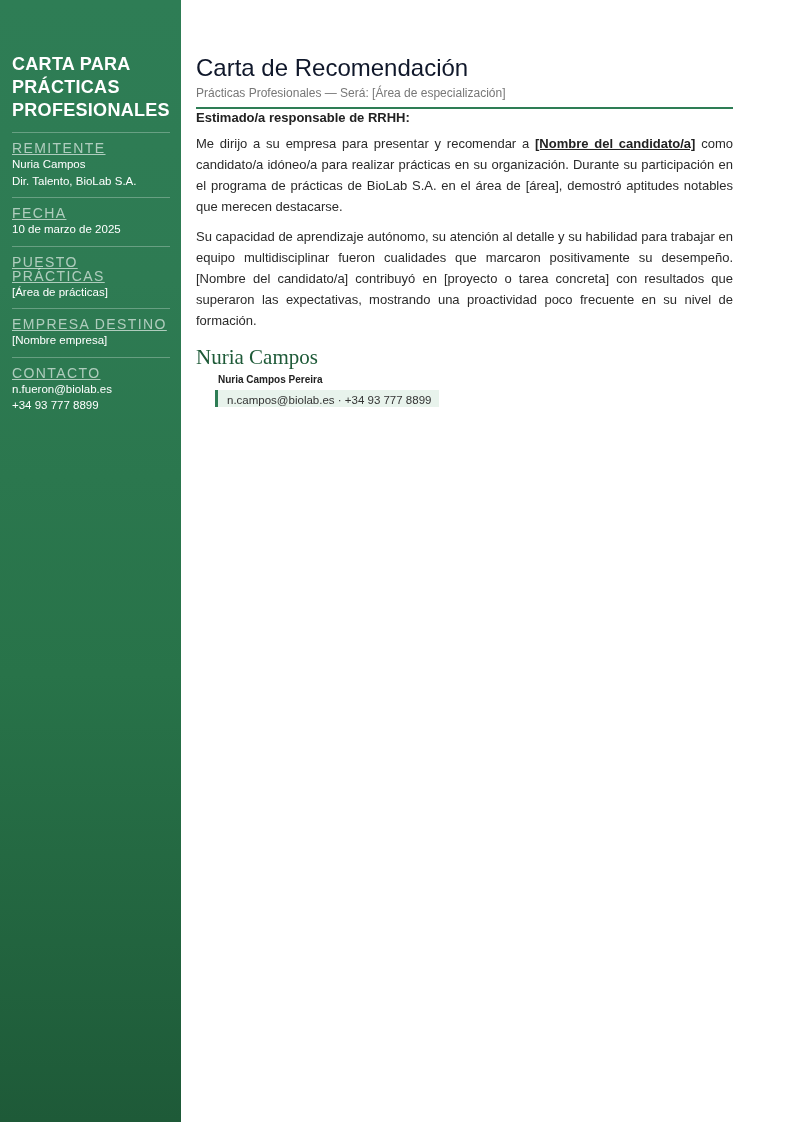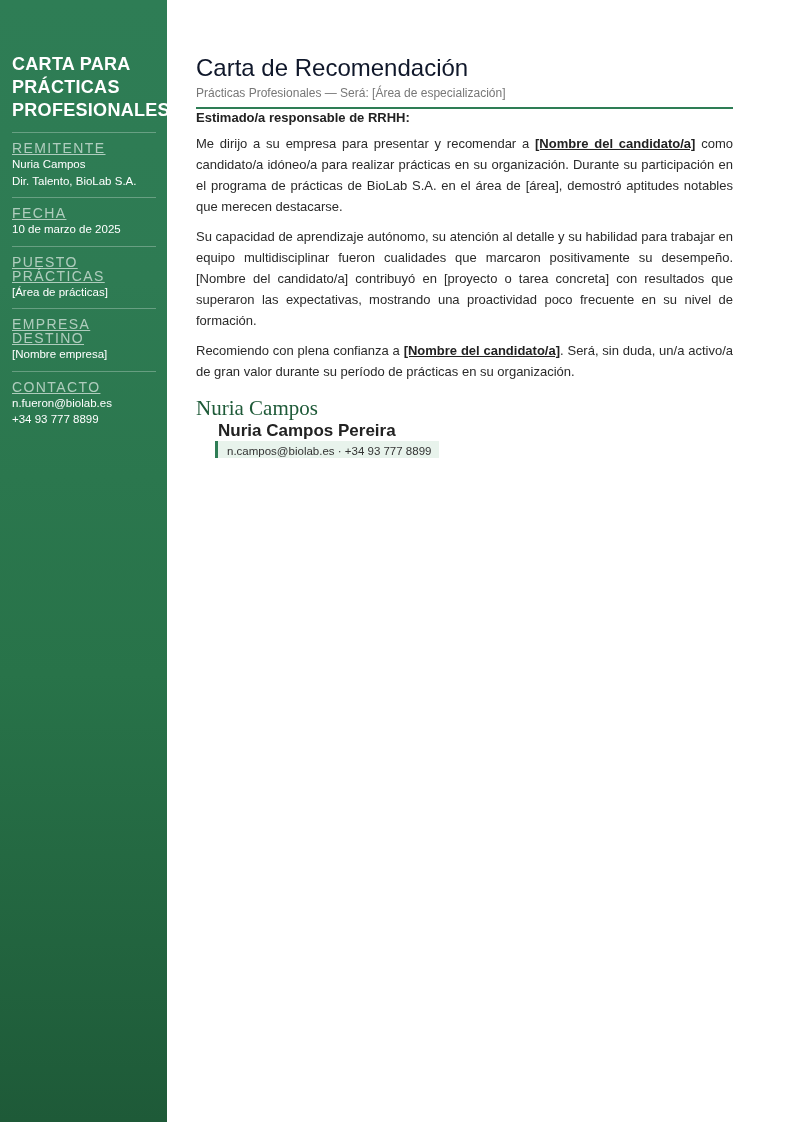--- a/index.html
+++ b/index.html
@@ -3,21 +3,21 @@
 <meta charset="utf-8">
 <style>
   html, body { margin: 0; padding: 0; }
   body {
     width: 793px; height: 1122px; position: relative; overflow: hidden;
     background: #ffffff;
     font-family: "Liberation Sans", sans-serif;
     color: #2a2a2a;
   }
   .sidebar {
-    position: absolute; left: 0; top: 0; width: 167px; height: 1122px;
+    position: absolute; left: 0; top: 0; width: 181px; height: 1122px;
     background: linear-gradient(180deg, #2e7d55 0%, #2e7b53 25%, #287349 60%, #1e5a38 100%);
     color: #ffffff;
     box-sizing: border-box;
     padding: 53px 11px 0 12px;
   }
   .sb-title {
     font-weight: bold; font-size: 18px; line-height: 23px;
     letter-spacing: 0.3px; margin: 0 0 10px 0; text-transform: uppercase;
   }
   .sb-divider { border-top: 1px solid rgba(255,255,255,0.28); margin: 0; }
@@ -40,21 +40,21 @@
   p.body {
     font-size: 13px; line-height: 21px; text-align: justify; margin: 6px 0 0 0; color: #2a2a2a;
   }
   p.body + p.body { margin-top: 9px; }
   p.body b { color: #222; text-decoration: underline; }
   .sig-script {
     font-family: "DejaVu Serif", "Liberation Serif", serif;
     font-size: 21px; color: #1e5a38; margin-top: 13px; line-height: 26px;
     font-family: "Liberation Serif", serif;
   }
-  .sig-name { font-size: 17px; font-weight: bold; line-height: 15px; color: #222; margin-top: 2px; padding-left: 22px; }
+  .sig-name { font-size: 10px; font-weight: bold; line-height: 15px; color: #222; margin-top: 2px; padding-left: 22px; }
   .sig-role { font-size: 12.5px; color: #666; line-height: 15px; }
   .sig-contact {
     display: inline-block; margin-top: 3px;
     background: #e8f3ec; border-left: 3px solid #2e7d55;
     font-size: 11.5px; color: #333; padding: 3px 8px 0 9px; line-height: 14px; margin-left: 19px;
   }
 </style>
 </head>
 <body>
 
@@ -102,18 +102,17 @@
   <h2 class="title">Carta de Recomendación</h2>
   <div class="subtitle">Prácticas Profesionales — Será: [Área de especialización]</div>
   <div class="rule"></div>
 
   <div class="greeting">Estimado/a responsable de RRHH:</div>
 
   <p class="body"><span>Me dirijo a su empresa para presentar y recomendar a </span><b>[Nombre del candidato/a]</b><span> como candidato/a idóneo/a para realizar prácticas en su organización. Durante su participación en el programa de prácticas de BioLab S.A. en el área de [área], demostró aptitudes notables que merecen destacarse.</span></p>
 
   <p class="body"><span>Su capacidad de aprendizaje autónomo, su atención al detalle y su habilidad para trabajar en equipo multidisciplinar fueron cualidades que marcaron positivamente su desempeño. [Nombre del candidato/a] contribuyó en [proyecto o tarea concreta] con resultados que superaron las expectativas, mostrando una proactividad poco frecuente en su nivel de formación.</span></p>
 
-  <p class="body"><span>Recomiendo con plena confianza a </span><b>[Nombre del candidato/a]</b><span>. Será, sin duda, un/a activo/a de gran valor durante su período de prácticas en su organización.</span></p>
 
   <div class="sig-script">Nuria Campos</div>
   <div class="sig-name">Nuria Campos Pereira</div>
   <div class="sig-contact">n.campos@biolab.es · +34 93 777 8899</div>
 </main>
 
 </body></html>

